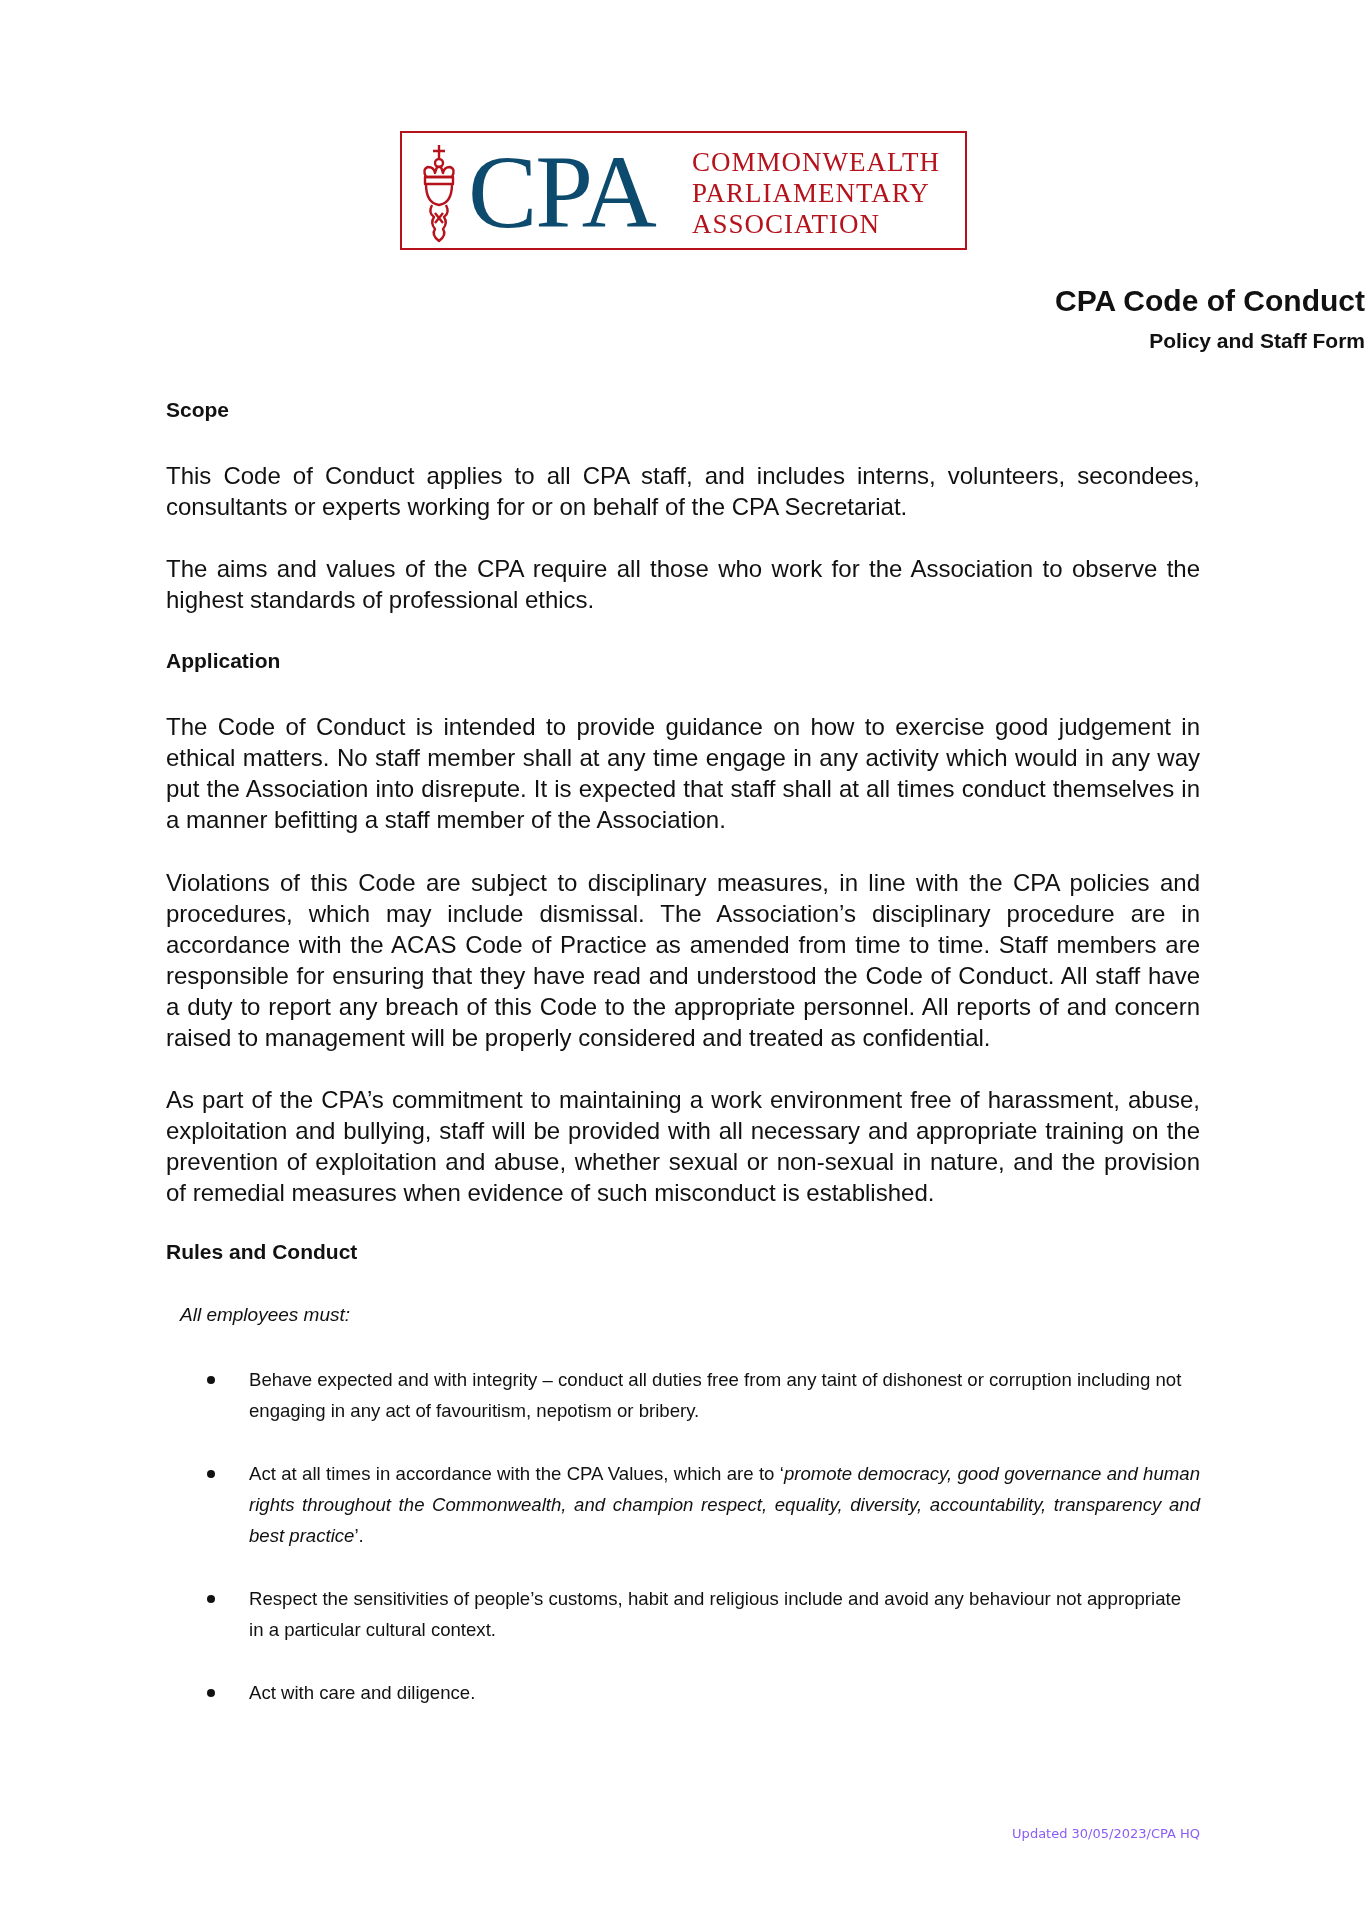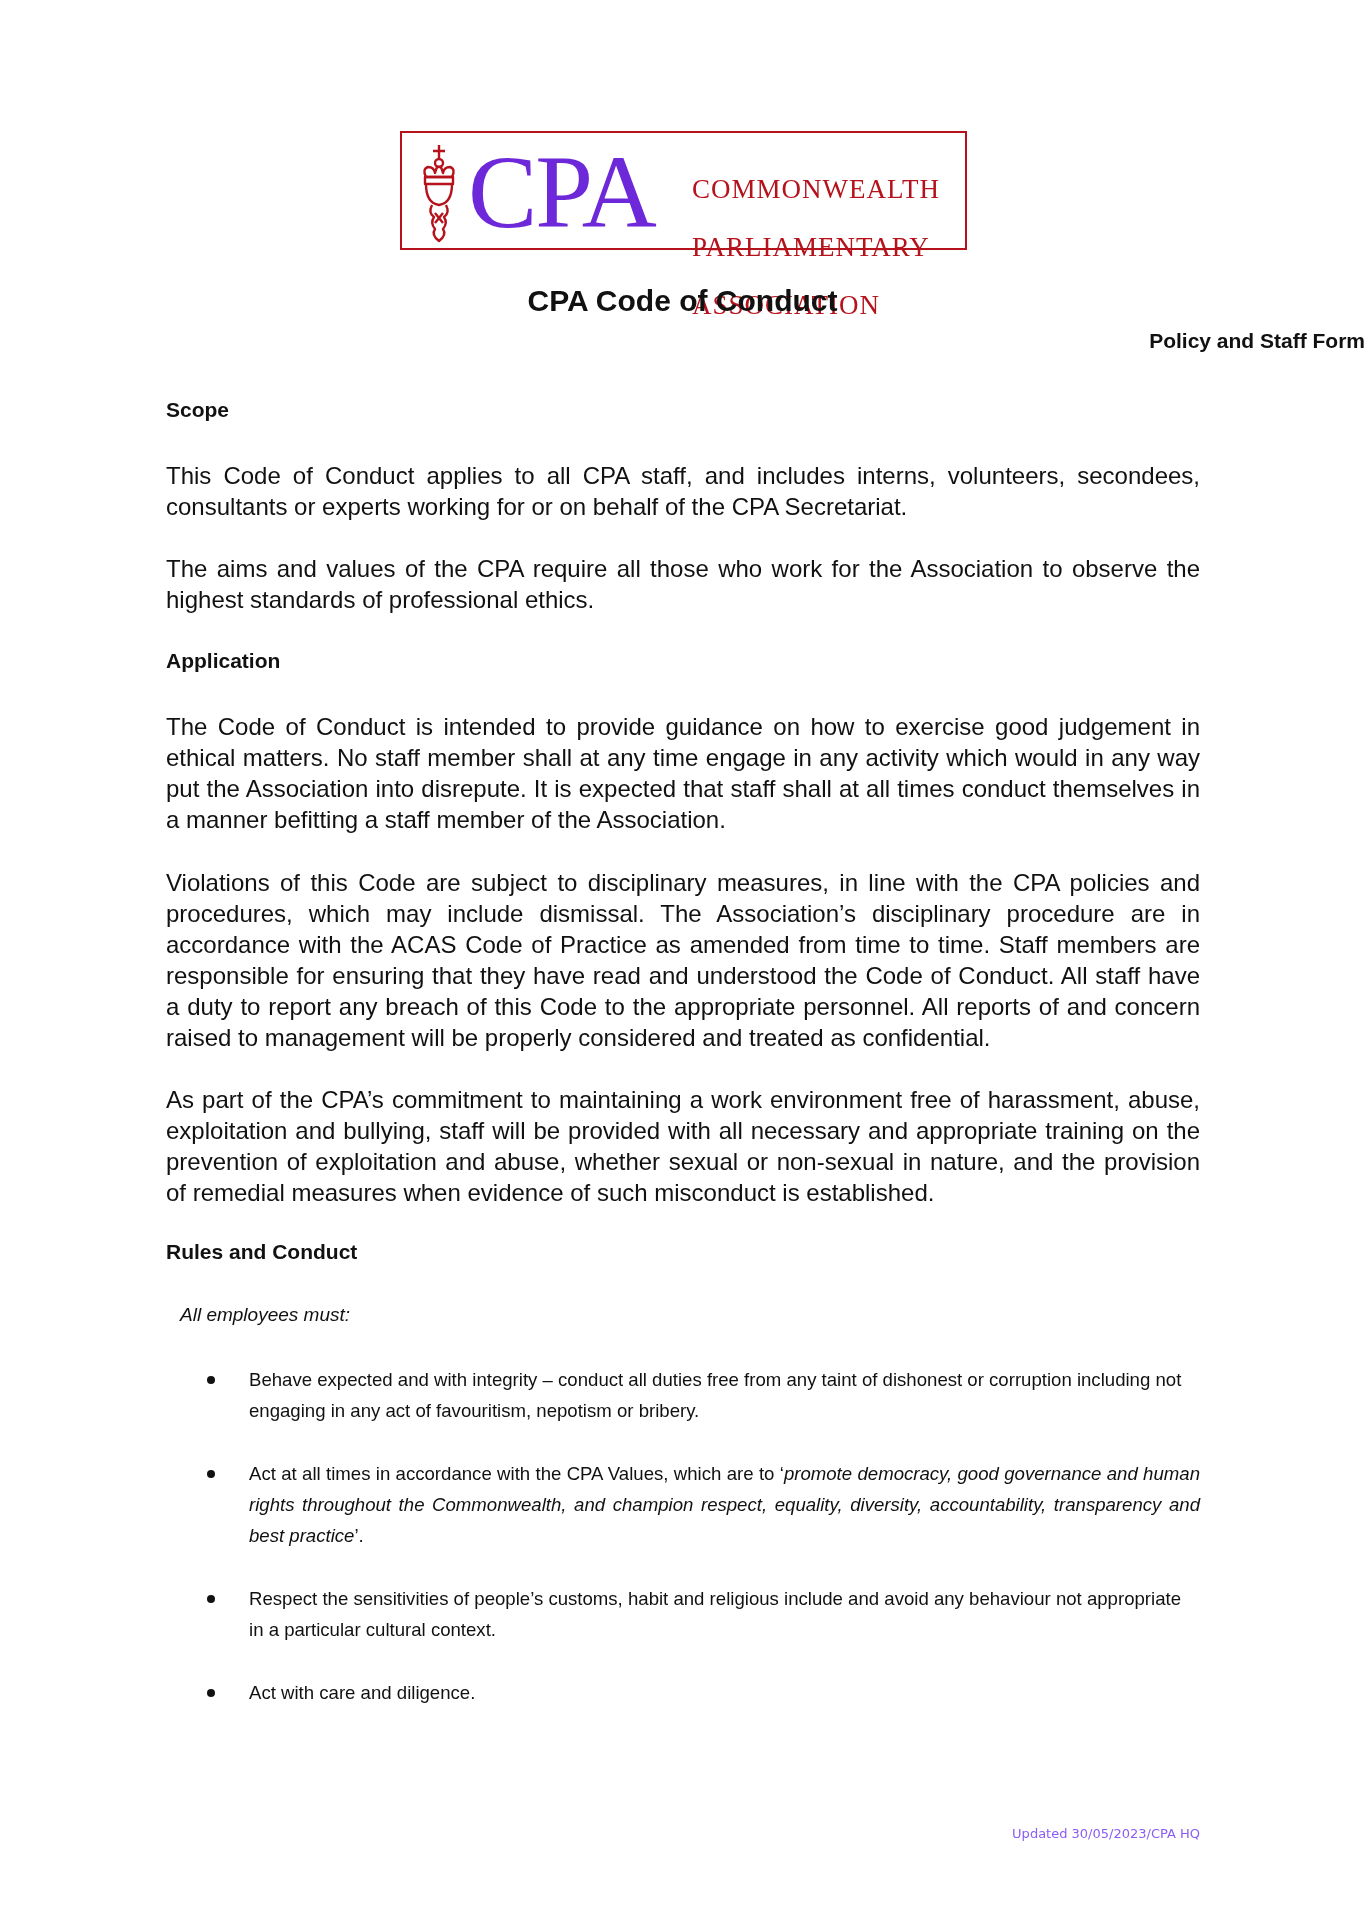--- a/index.html
+++ b/index.html
@@ -2,25 +2,25 @@
 <html><head>
 <meta charset="utf-8">
 <style>
   html, body { margin: 0; padding: 0; background: #ffffff; }
   body { width: 1365px; height: 1930px; position: relative; overflow: hidden;
          font-family: "Liberation Sans", sans-serif; color: #111; }
   .logo { position: absolute; left: 400px; top: 131px; width: 567px; height: 119px;
           border: 2px solid #b5121b; box-sizing: border-box; }
   .logo .emblem { position: absolute; left: 16px; top: 10px; width: 42px; height: 100px; }
   .logo .cpa { position: absolute; left: 66px; top: 4px; font-family: "Liberation Serif", serif;
-               font-size: 104px; line-height: 110px; color: #6d28d9; letter-spacing: -2px; }
+               font-size: 104px; line-height: 110px; color: #0c4a6e; letter-spacing: -2px; }
   .logo .org { position: absolute; left: 290px; top: 14px; font-family: "Liberation Serif", serif;
                font-size: 27px; line-height: 31px; color: #b5121b; letter-spacing: 1px; }
-  .logo .org div { white-space: nowrap; margin-top: 27px; }
-  .title { position: absolute; left: 0; width: 1365px; text-align: center; top: 284px;
+  .logo .org div { white-space: nowrap; }
+  .title { position: absolute; left: 0; width: 1365px; text-align: right; top: 284px;
            font-size: 30px; font-weight: bold; line-height: 34px; }
   .subtitle { position: absolute; left: 0; width: 1365px; text-align: right; top: 328px;
               font-size: 21px; font-weight: bold; line-height: 26px; }
   .h { position: absolute; left: 166px; font-size: 21px; font-weight: bold; line-height: 26px; }
   .para { position: absolute; left: 166px; width: 1034px; font-size: 24px; line-height: 31px;
           text-align: justify; }
   .em { font-style: italic; }
   .intro { position: absolute; left: 166px; font-size: 19px; font-style: italic; line-height: 26px; margin-left: 14px; }
   .bullet { position: absolute; left: 166px; width: 1034px; }
   .bullet .dot { position: absolute; left: 41px; top: 12px; width: 8px; height: 8px; border-radius: 50%; background: #111; }

